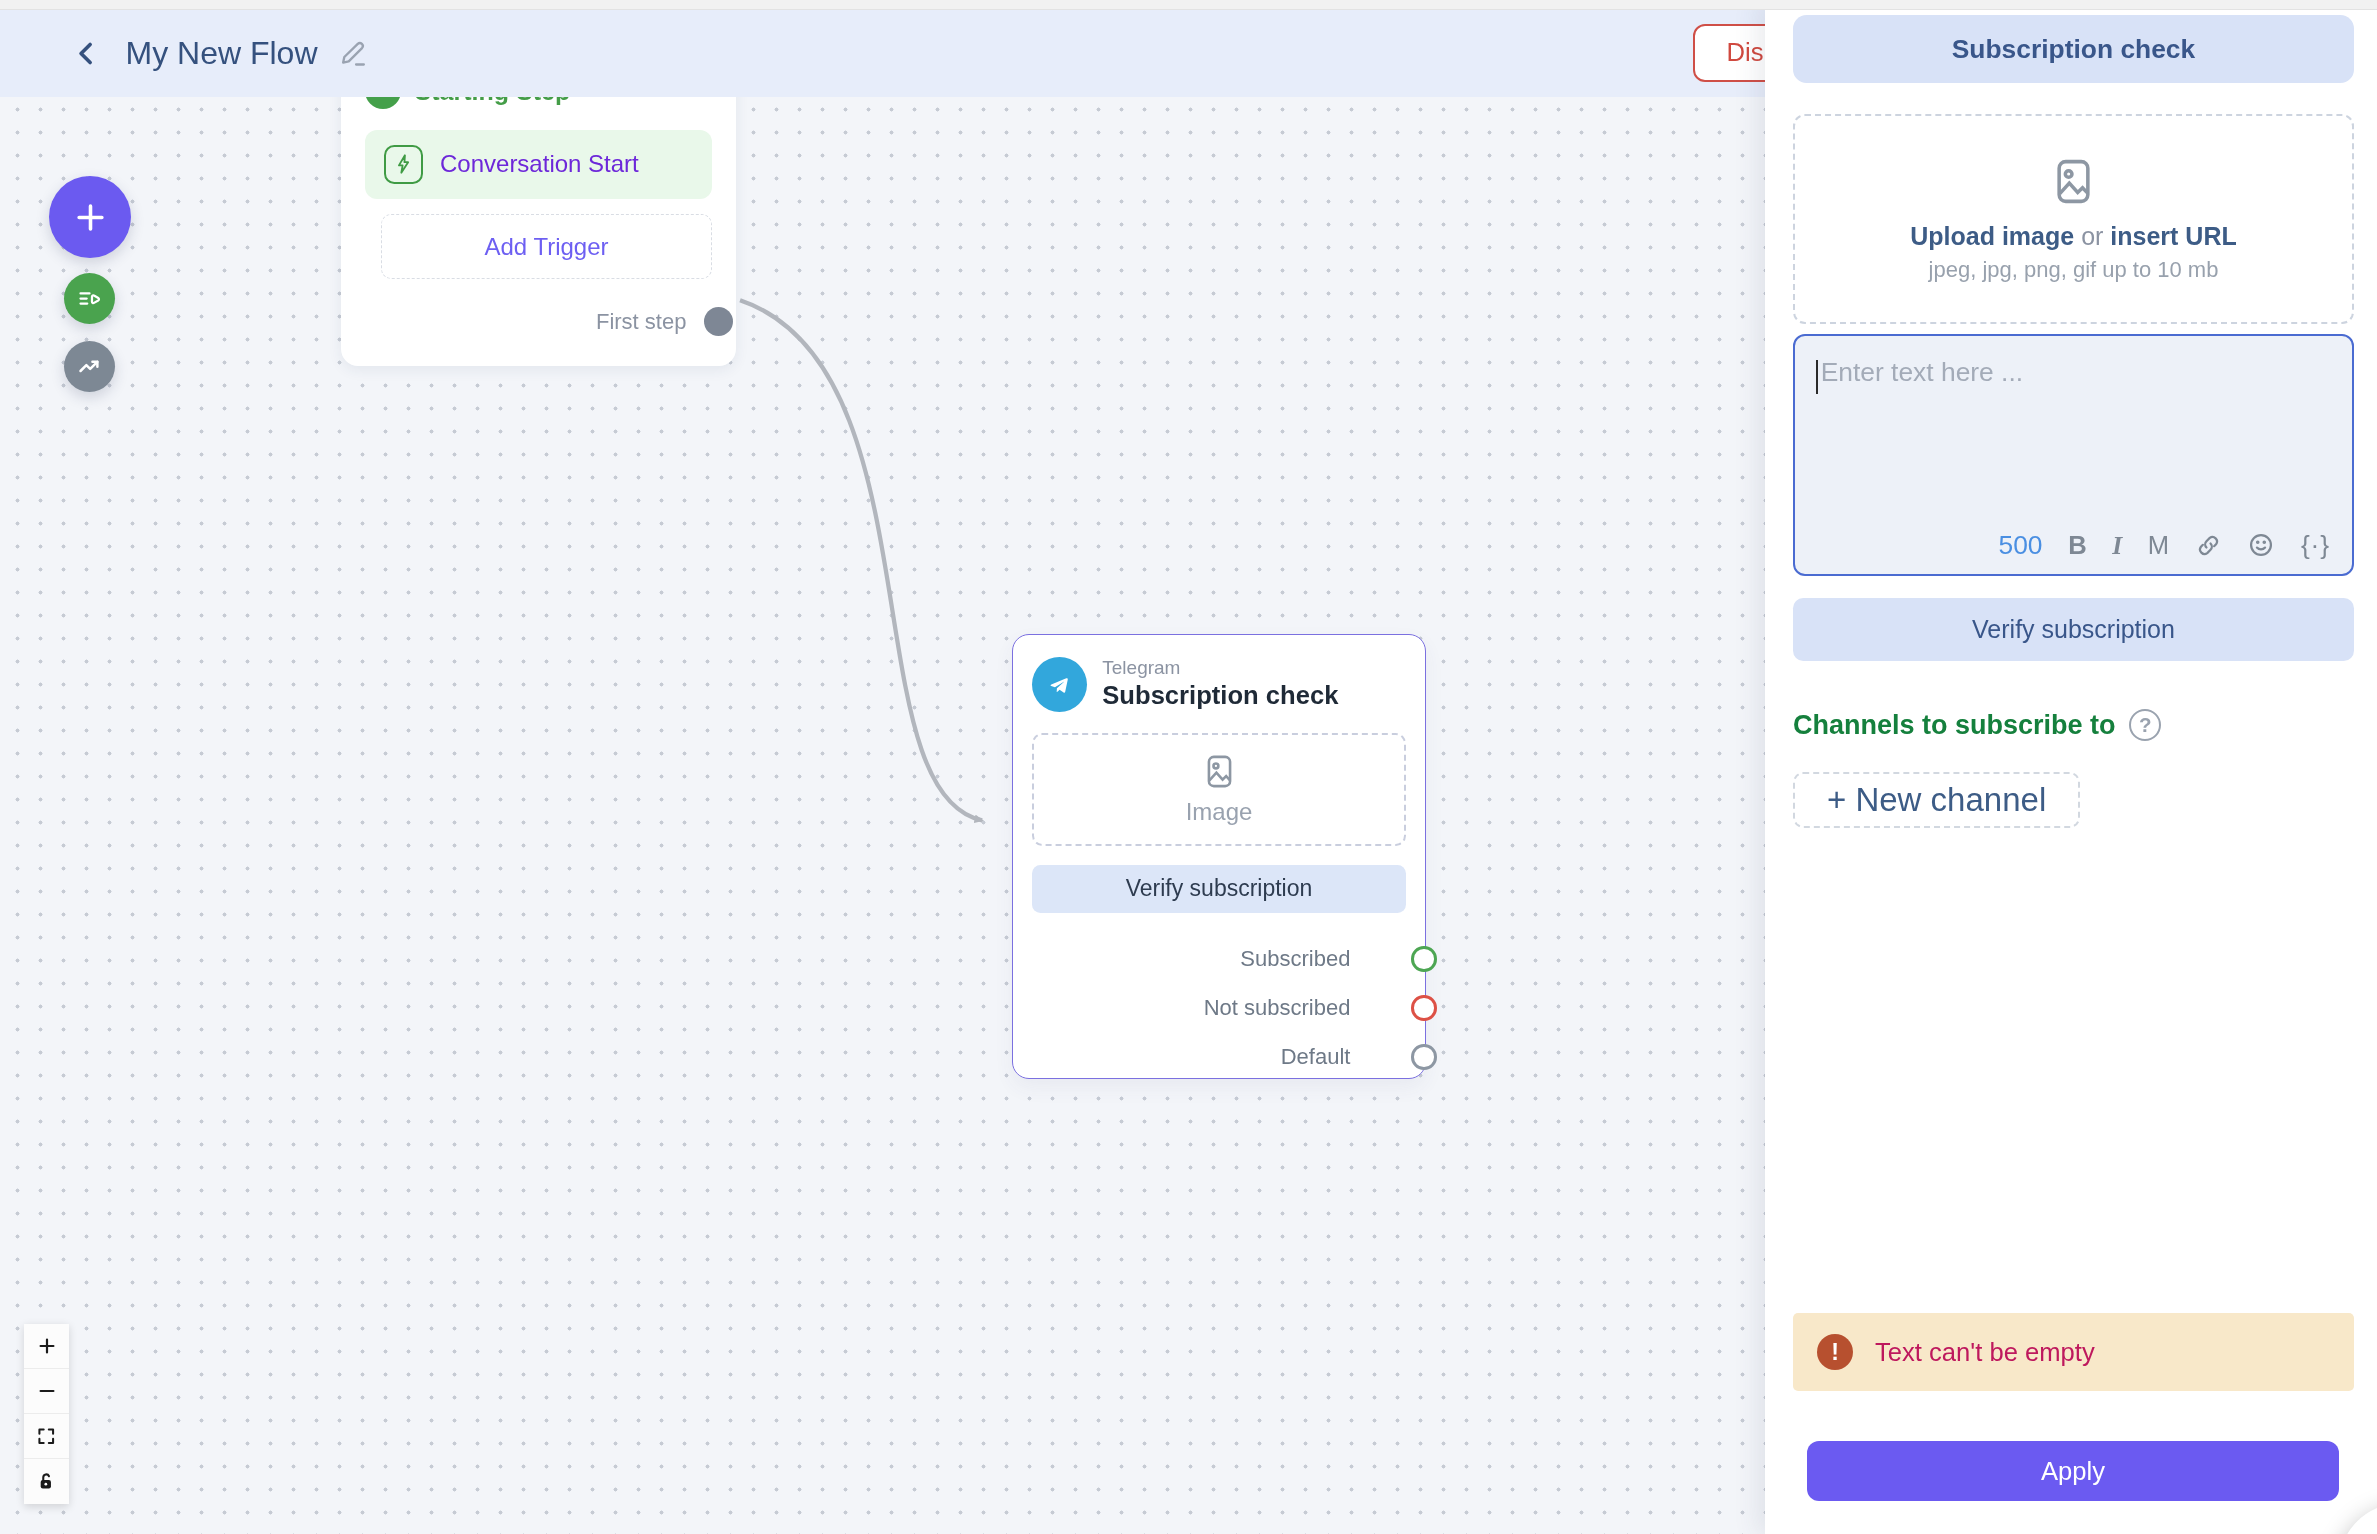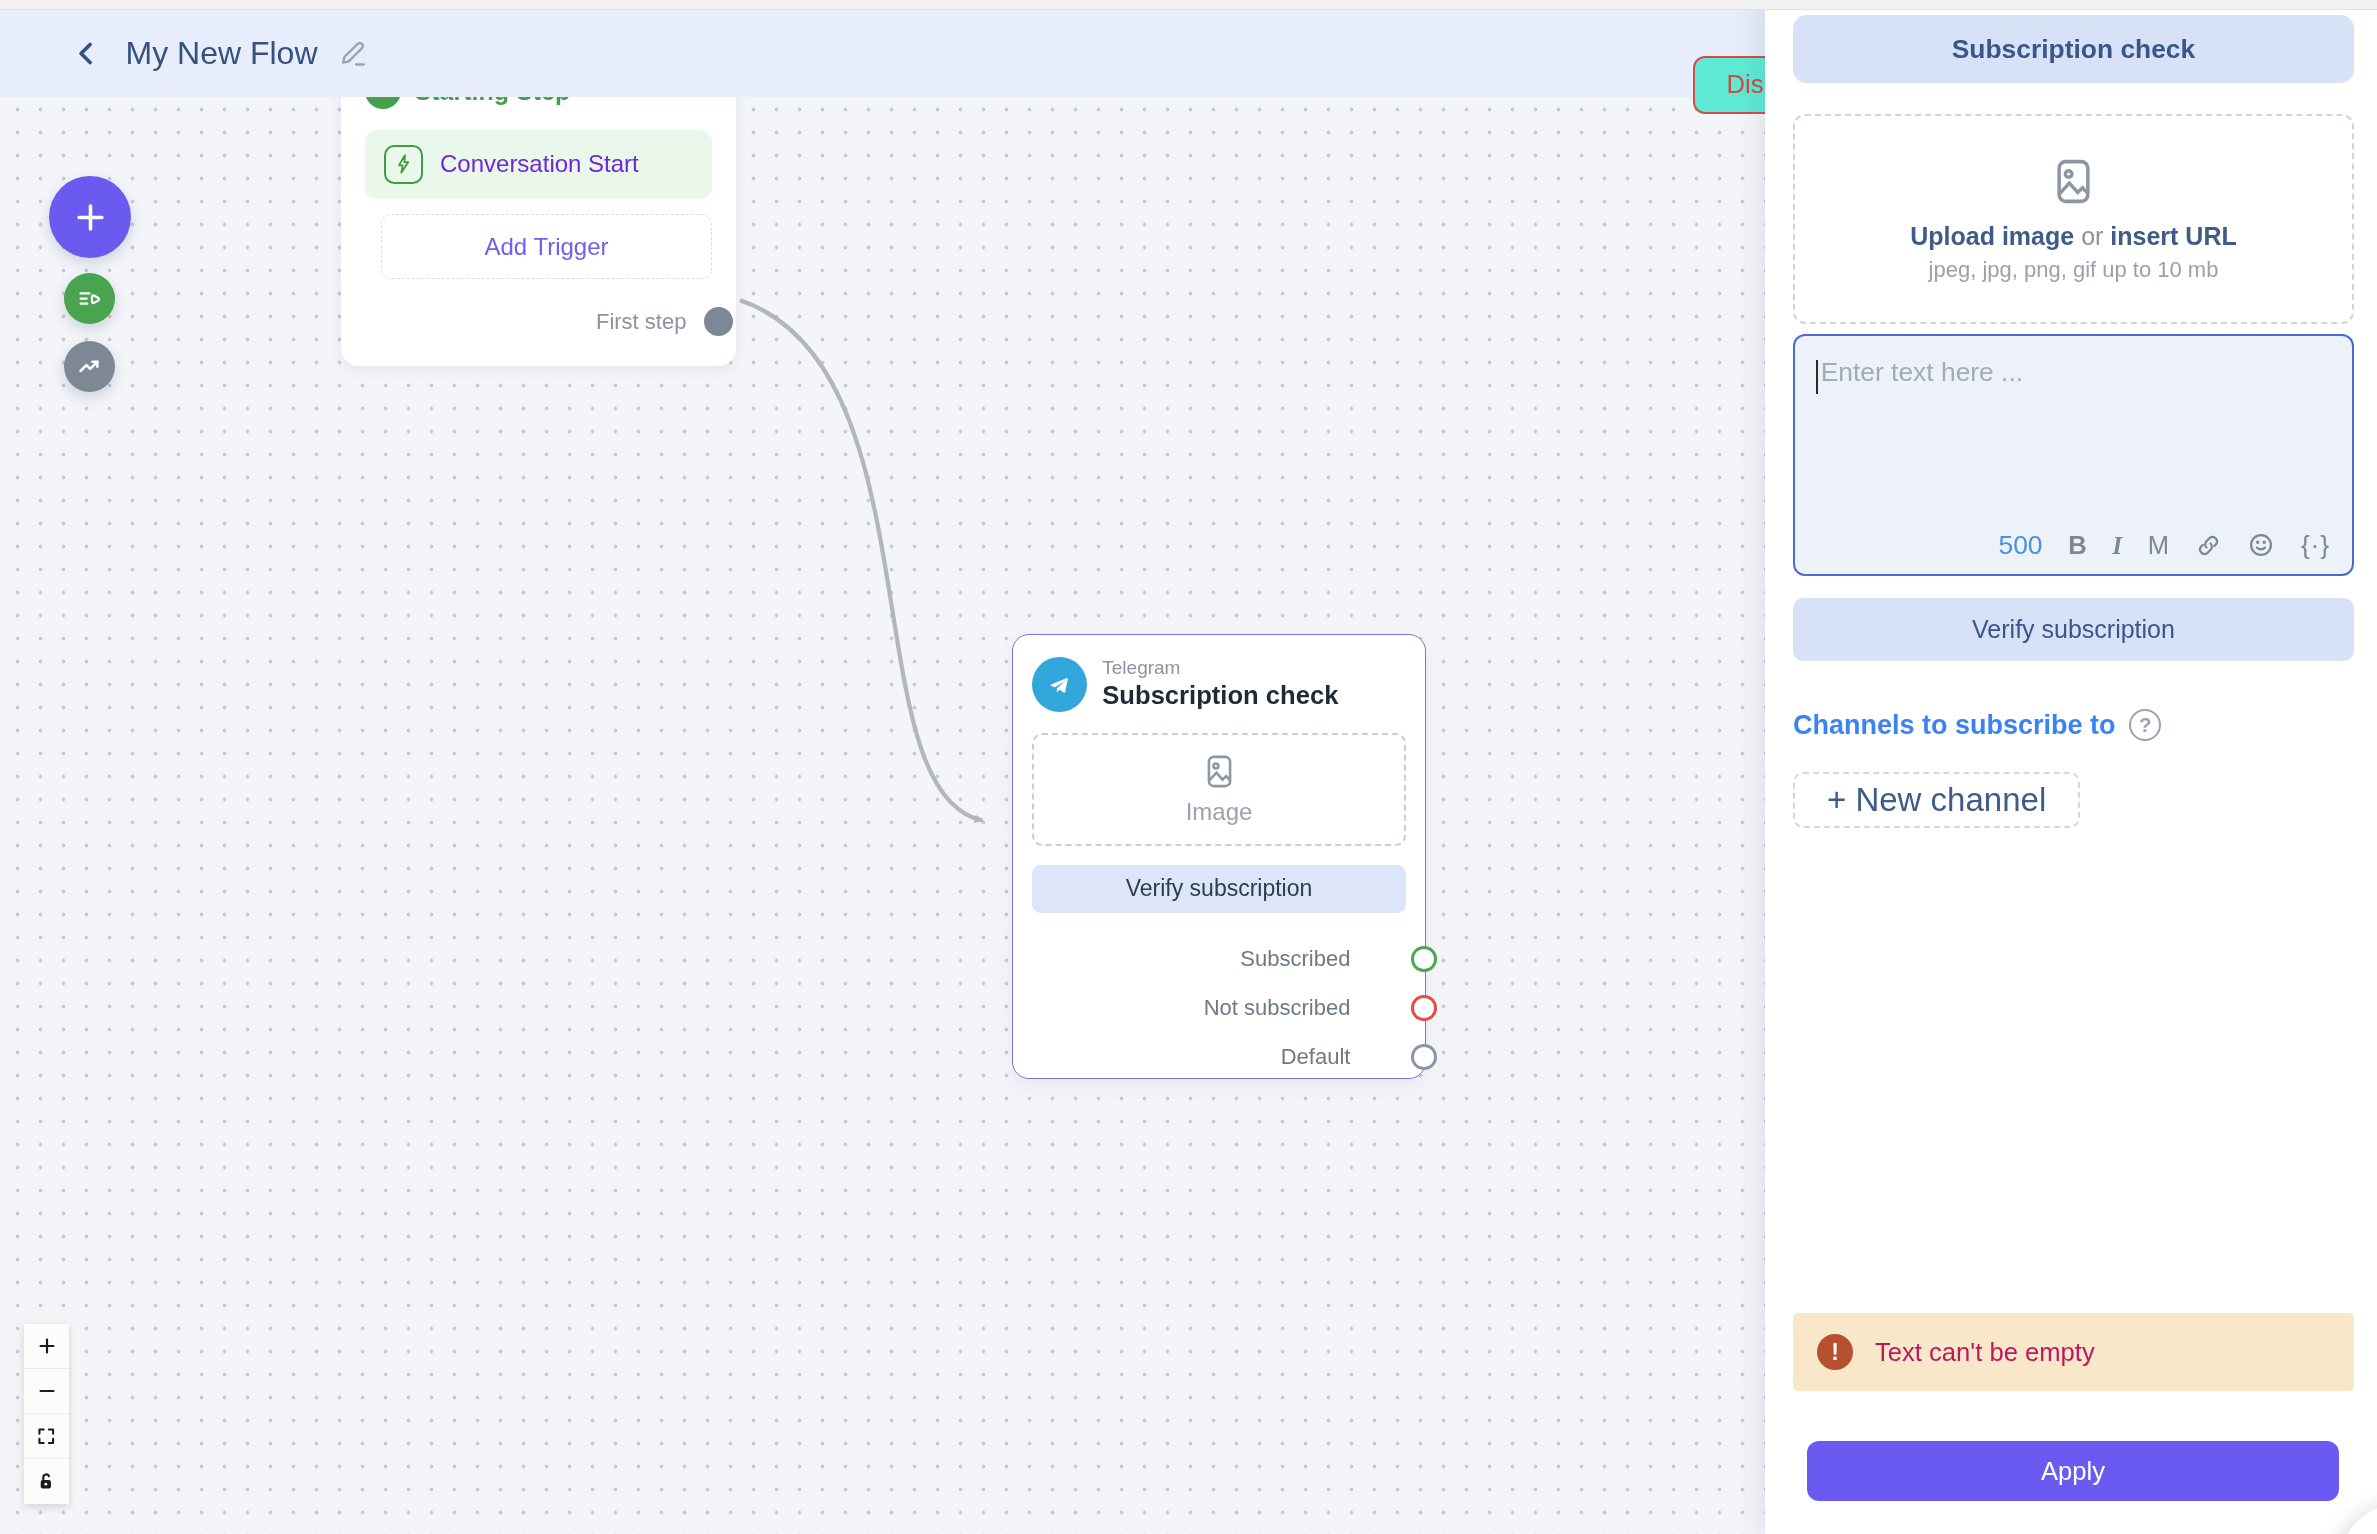--- a/index.html
+++ b/index.html
@@ -21,23 +21,23 @@
   .top-strip { position:absolute; top:0; left:0; width:100%; height:10.2px;
     background:#f1f1f1; border-bottom:0.9px solid #e2e2e2; z-index:40; }
   .topbar { position:absolute; top:10.2px; left:0; width:100%; height:87px;
     background:#e7edfa; z-index:10; display:flex; align-items:center; }
   .back-btn { margin-left:67px; width:38px; height:38px; display:flex;
     align-items:center; justify-content:center; cursor:pointer; }
   .flow-title { margin-left:20.5px; font-size:32px; font-weight:500; color:#35517e; }
   .edit-btn { margin-left:19px; width:34px; height:34px; display:flex;
     align-items:center; justify-content:center; cursor:pointer; }
   .dis-btn { position:absolute; left:1693px; top:13.6px; width:104px; height:58px;
-    background:#5eead4; border:2.6px solid #cf4f47; border-radius:12px;
+    background:#ffffff; border:2.6px solid #cf4f47; border-radius:12px;
     color:#d0493f; font-size:25.6px; font-weight:500;
-    display:flex; align-items:center; justify-content:center;margin-top:32px; }
+    display:flex; align-items:center; justify-content:center; }
 
   
   .start-card { position:absolute; left:341px; top:34px; width:395px; z-index:5;
     background:#fff; border-radius:17px; box-shadow:0 3.4px 13.6px rgba(40,60,100,.08);
     padding:39px 24px 27px 24px; }
   .sc-head { display:flex; align-items:center; gap:13.6px; margin-bottom:20.5px; }
   .sc-head .check { width:36px; height:36px; border-radius:50%; background:#44a04a;
     display:flex; align-items:center; justify-content:center; flex:0 0 auto; }
   .sc-badge { font-size:25px; font-weight:600; color:#449d48; }
   .trigger-row { background:#e9f8ea; border-radius:12px; padding:15.3px 19px;
@@ -115,21 +115,21 @@
     display:flex; align-items:center; gap:25.6px; }
   .counter { font-size:26.4px; color:#4a8fe2; }
   .tb { font-size:25.6px; color:#7e8894; cursor:pointer; line-height:1; }
   .tb.b { font-weight:700; }
   .tb.i { font-family:"Liberation Serif", serif; font-style:italic; font-weight:600; }
   .tb.braces { letter-spacing:0.9px; font-size:26.4px; }
   .panel-verify { margin-top:22px; height:63px; background:#d8e2f7; border-radius:10.2px;
     display:flex; align-items:center; justify-content:center;
     font-size:25px; font-weight:500; color:#39568a; cursor:pointer; }
   .channels-head { margin-top:48px; display:flex; align-items:center; gap:13.6px; }
-  .channels-head .txt { font-size:27px; font-weight:600; color:#3b82f6; }
+  .channels-head .txt { font-size:27px; font-weight:600; color:#15803d; }
   .help { width:32px; height:32px; border-radius:50%; border:2.6px solid #9aa3af;
     color:#9aa3af; font-size:20.5px; font-weight:600; display:flex;
     align-items:center; justify-content:center; cursor:pointer; }
   .new-channel { margin-top:31px; display:inline-flex; align-items:center;
     justify-content:center; height:56px; padding:0 32px; border:2.6px dashed #d2d8e0;
     border-radius:10.2px; font-size:33px; font-weight:500; color:#3d5c86; cursor:pointer; }
   .warning { position:absolute; left:28px; right:23px; top:1313px; height:78px;
     background:#f8e8c9; border-radius:5.1px; display:flex; align-items:center;
     gap:22px; padding-left:24px; }
   .warn-ico { width:36px; height:36px; border-radius:50%; background:#b7502f;

